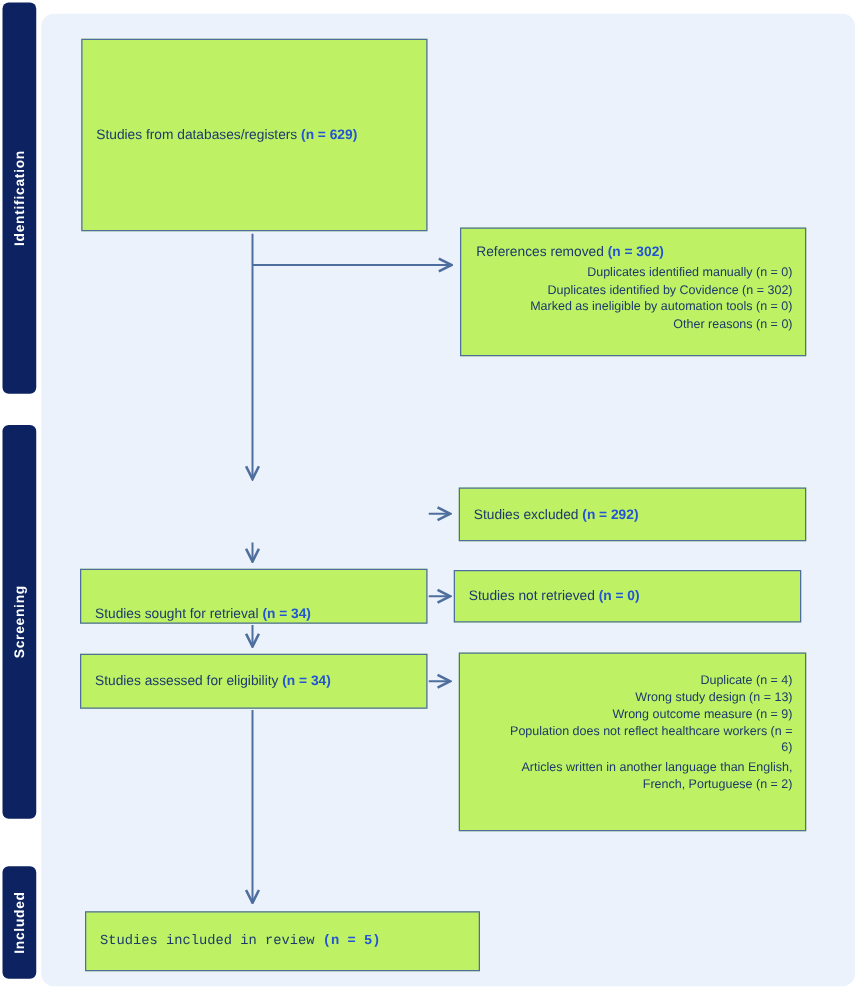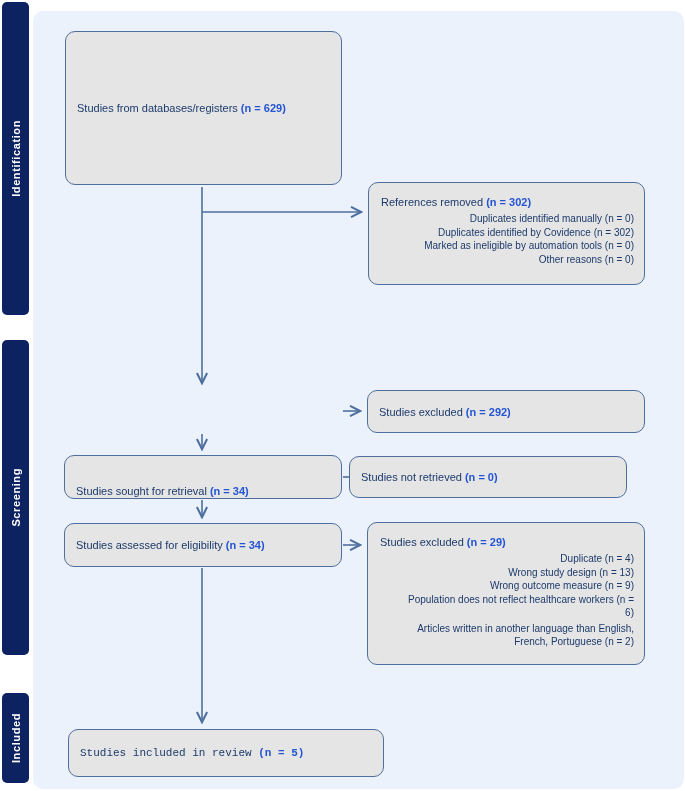--- a/index.html
+++ b/index.html
@@ -51,36 +51,36 @@
 
   svg.arrows {
     position: absolute;
     left: 0; top: 0;
     width: 685px; height: 791px;
     pointer-events: none;
   }
 
   .fbox {
     position: absolute;
-    background: #e5e5e5;
+    background: #bef264;
     border: 1.5px solid var(--border);
-    border-radius: 10px;
+    border-radius: 0;
     color: var(--navy-text);
     font-size: 11px;
     line-height: 14px;
   }
   .fbox .n { color: var(--accent-blue); font-weight: bold; }
   .single { display: flex; align-items: center; padding-left: 11px; }
 
   #box-databases   { left: 65px;  top: 31px;  width: 277px; height: 154px; }
   #box-refs        { left: 368px; top: 182px; width: 277px; height: 103px; padding: 12px 10px 0 12px; }
   #box-screened    { left: 64px;  top: 389px; width: 278px; height: 44px; }
   #box-excluded1   { left: 367px; top: 390px; width: 278px; height: 43px; }
   #box-sought      { left: 64px;  top: 455px; width: 278px; height: 44px; align-items: flex-end; }
-  #box-notretrieved{ left: 349px; top: 456px; width: 278px; height: 42px; }
+  #box-notretrieved{ left: 363px; top: 456px; width: 278px; height: 42px; }
   #box-assessed    { left: 64px;  top: 523px; width: 278px; height: 44px; }
   #box-excluded2   { left: 367px; top: 522px; width: 278px; height: 143px; padding: 12px 10px 0 12px; }
   #box-included    { left: 68px;  top: 729px; width: 316px; height: 48px; font-family: Liberation Mono, monospace; }
 
   .box-title { font-size: 11px; line-height: 14px; }
   .items { margin-top: 3px; font-size: 10px; line-height: 13.5px; }
   .item { padding-left: 4px; text-indent: 15px; text-align: right; }
   .item.spaced { margin-top: 2px; }
 </style>
 </head>
@@ -143,21 +143,20 @@
 
   <div class="fbox single" id="box-notretrieved">
     <div class="box-title"><span>Studies not retrieved </span><span class="n">(n = 0)</span></div>
   </div>
 
   <div class="fbox single" id="box-assessed">
     <div class="box-title"><span>Studies assessed for eligibility </span><span class="n">(n = 34)</span></div>
   </div>
 
   <div class="fbox" id="box-excluded2">
-    <div class="box-title"><span>Studies excluded </span><span class="n">(n = 29)</span></div>
     <div class="items">
       <div class="item">Duplicate (n = 4)</div>
       <div class="item">Wrong study design (n = 13)</div>
       <div class="item">Wrong outcome measure (n = 9)</div>
       <div class="item">Population does not reflect healthcare workers (n = 6)</div>
       <div class="item spaced">Articles written in another language than English, French, Portuguese (n = 2)</div>
     </div>
   </div>
 
   <div class="fbox single" id="box-included">

